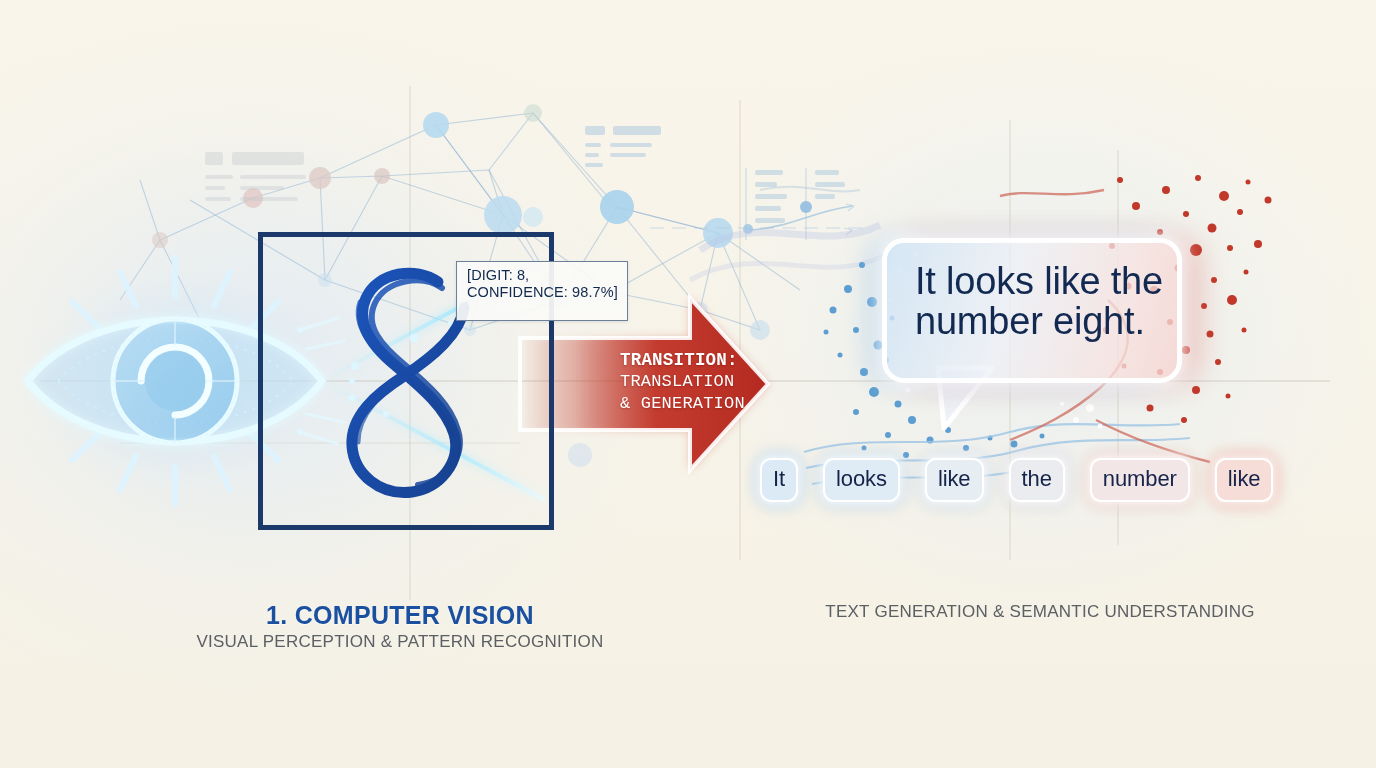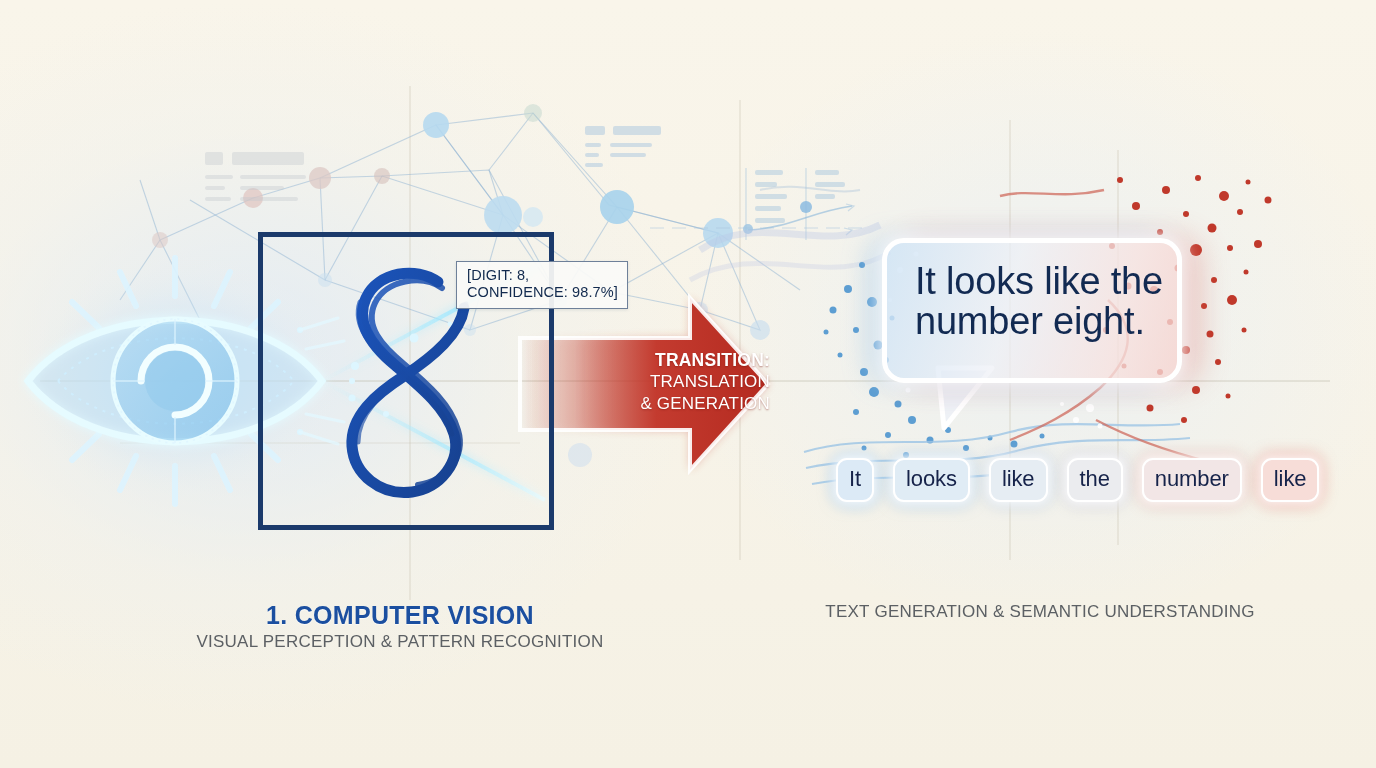--- a/index.html
+++ b/index.html
@@ -19,53 +19,54 @@
   .bk-line{position:absolute;background:#1b3a6b;}
   .bl-top-l{left:258px;top:232px;width:180px;height:5px;}
   .bl-top-r{left:432px;top:232px;width:122px;height:5px;}
   .bl-left{left:258px;top:232px;width:5px;height:298px;}
   .bl-right{left:549px;top:232px;width:5px;height:298px;}
   .bl-bot{left:258px;top:525px;width:296px;height:5px;}
 
   
   .conf-box{
     position:absolute;left:456px;top:261px;
-    padding:5px 9px 7px 10px;
+    padding:5px 9px 19px 10px;
     background:rgba(250,250,248,.93);
     border:1.4px solid #6e8099;
     color:#122a4e;
     font-size:14.5px;line-height:17px;letter-spacing:.1px;font-weight:400;
     white-space:pre-line;
     box-shadow:0 1px 3px rgba(40,60,90,.13);
   }
   .arrow-label{
     position:absolute;left:620px;top:349px;width:150px;
-    color:#fff;text-align:right;line-height:22px;
+    color:#fff;text-align:left;line-height:22px;
     text-shadow:0 1px 2px rgba(120,20,15,.45);
     pointer-events:none;
+    font-family:Liberation Mono, monospace;
   }
   .arrow-label .l1{font-size:17.5px;font-weight:700;letter-spacing:.2px;display:block;}
   .arrow-label .l2,.arrow-label .l3{font-size:17px;font-weight:400;letter-spacing:.2px;display:block;}
 
   
   #bubble{
     position:absolute;left:882px;top:238px;width:290px;height:135px;
     border:5px solid #ffffff;border-radius:22px;
     background:linear-gradient(105deg,rgba(207,228,246,.82) 0%,rgba(238,240,246,.72) 42%,rgba(247,226,224,.78) 78%,rgba(246,212,208,.8) 100%);
     box-shadow:0 0 16px 5px rgba(255,255,255,.75),
                -14px 0 26px rgba(120,178,230,.38),
                18px 0 30px rgba(218,90,80,.32);
   }
   #bubble-text{
     position:absolute;left:28px;top:18px;width:250px;
     color:#122a52;font-size:38px;line-height:40px;font-weight:400;letter-spacing:-.2px;
   }
 
   
-  #tokens{position:absolute;left:836px;top:458px;display:flex;align-items:center;gap:19px;text-align:right;}
+  #tokens{position:absolute;left:760px;top:458px;display:flex;align-items:center;gap:25px;text-align:right;}
   .token{
     border:2.5px solid #ffffff;border-radius:11px;
     padding:6px 11px 8px;
     color:#16234a;font-size:22px;line-height:26px;letter-spacing:-.1px;
     box-shadow:0 0 10px 3px rgba(255,255,255,.85);
   }
 
   
   .cap{position:absolute;text-align:center;}
   .cap .title{

